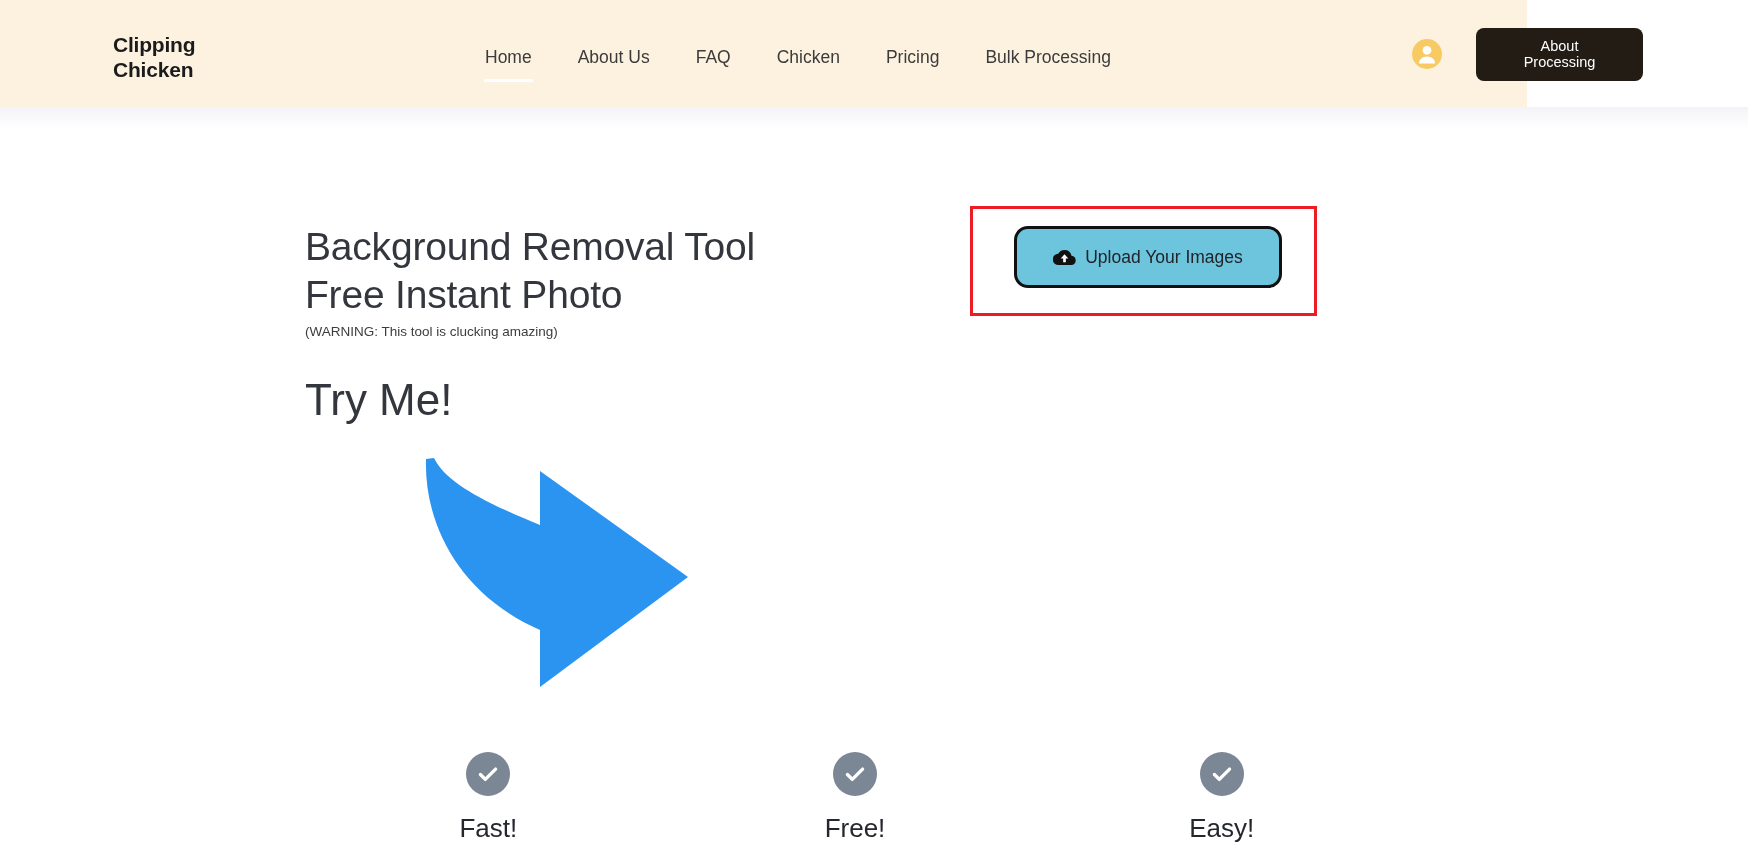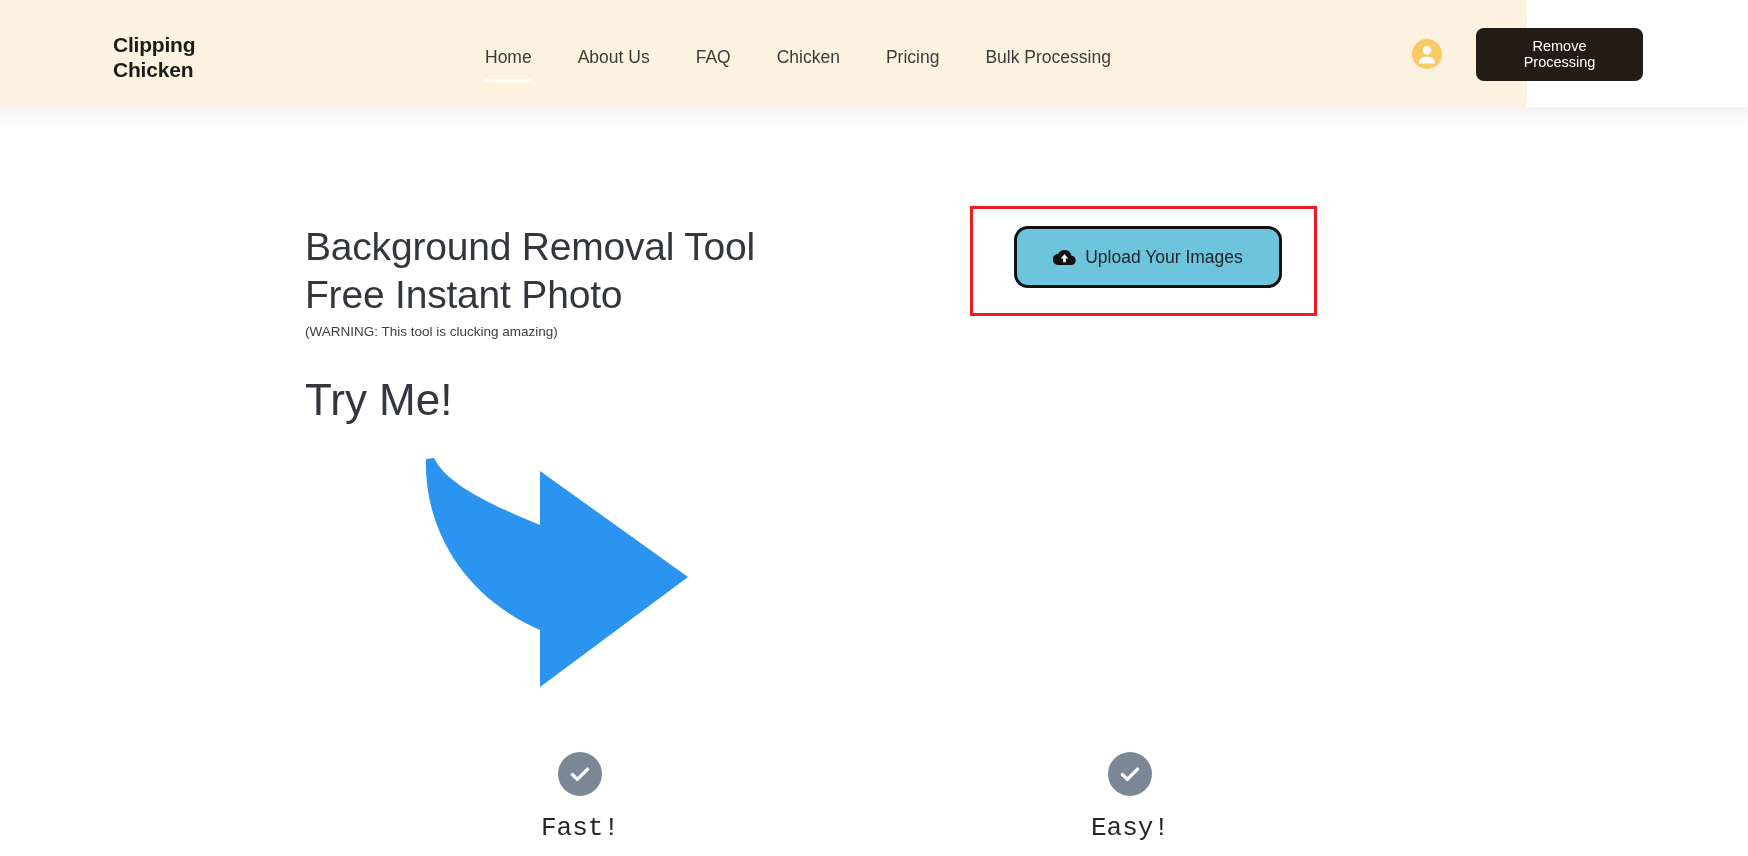--- a/index.html
+++ b/index.html
@@ -211,21 +211,20 @@
     background: #7b8794;
     display: flex;
     align-items: center;
     justify-content: center;
   }
   .feature-icon svg { display: block; }
   .feature-label {
     margin-top: 17px;
     font-size: 26px;
     color: #24272c;
-    font-family: Liberation Mono, monospace;
   }
 </style>
 </head>
 <body>
 
 <div class="page">
 
   <header class="header">
 
     <div class="logo">
@@ -243,21 +242,21 @@
     </nav>
 
     <div class="avatar">
       <svg width="30" height="30" viewBox="0 0 24 24" aria-hidden="true">
         <circle cx="12" cy="9" r="3.5" fill="#ffffff"></circle>
         <path d="M5.5 19.5c0-3.4 3-5.6 6.5-5.6s6.5 2.2 6.5 5.6z" fill="#ffffff"></path>
       </svg>
     </div>
 
     <button class="remove-bg-btn">
-      <span>Remove</span>
+      <span>About</span>
       <span>Processing</span>
     </button>
   </header>
   <div class="header-shadow"></div>
 
   <h1 class="hero-title">
     <span>Background Removal Tool</span>
     <span>Free Instant Photo</span>
   </h1>
 
@@ -293,20 +292,28 @@
 
     <div class="feature">
       <span class="feature-icon">
         <svg width="26" height="26" viewBox="0 0 24 24" aria-hidden="true">
           <path d="M5 12.5l4.5 4.5L19 7.5" stroke="#ffffff" stroke-width="3.1" fill="none" stroke-linecap="round" stroke-linejoin="round"></path>
         </svg>
       </span>
       <span class="feature-label">Fast!</span>
     </div>
 
+    <div class="feature">
+      <span class="feature-icon">
+        <svg width="26" height="26" viewBox="0 0 24 24" aria-hidden="true">
+          <path d="M5 12.5l4.5 4.5L19 7.5" stroke="#ffffff" stroke-width="3.1" fill="none" stroke-linecap="round" stroke-linejoin="round"></path>
+        </svg>
+      </span>
+      <span class="feature-label">Free!</span>
+    </div>
 
     <div class="feature">
       <span class="feature-icon">
         <svg width="26" height="26" viewBox="0 0 24 24" aria-hidden="true">
           <path d="M5 12.5l4.5 4.5L19 7.5" stroke="#ffffff" stroke-width="3.1" fill="none" stroke-linecap="round" stroke-linejoin="round"></path>
         </svg>
       </span>
       <span class="feature-label">Easy!</span>
     </div>
 

